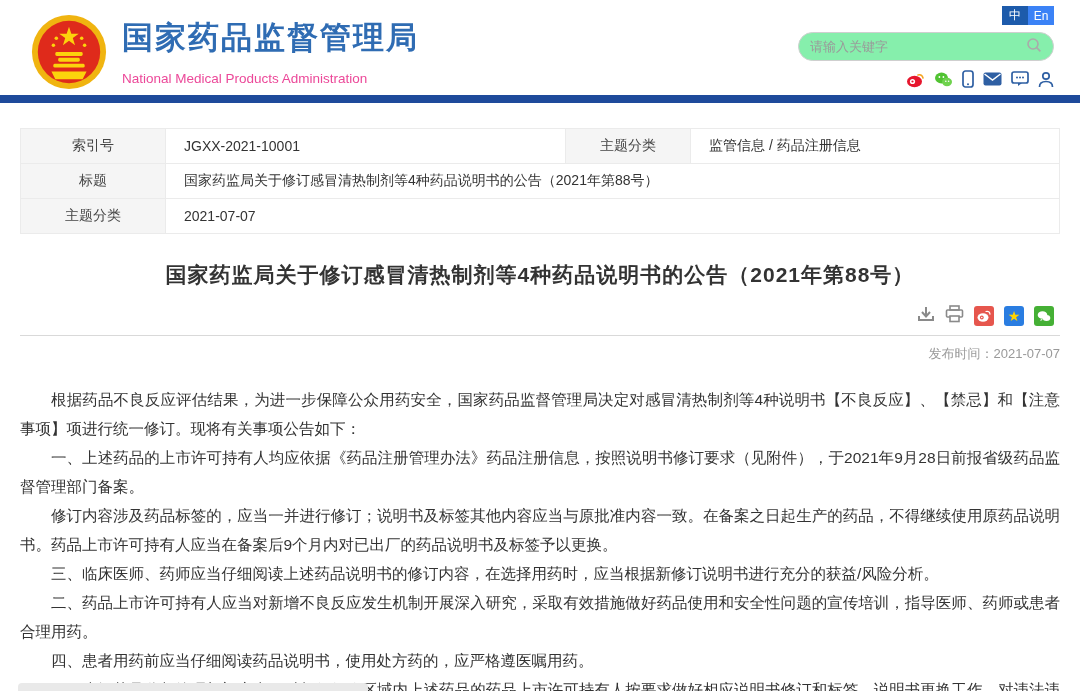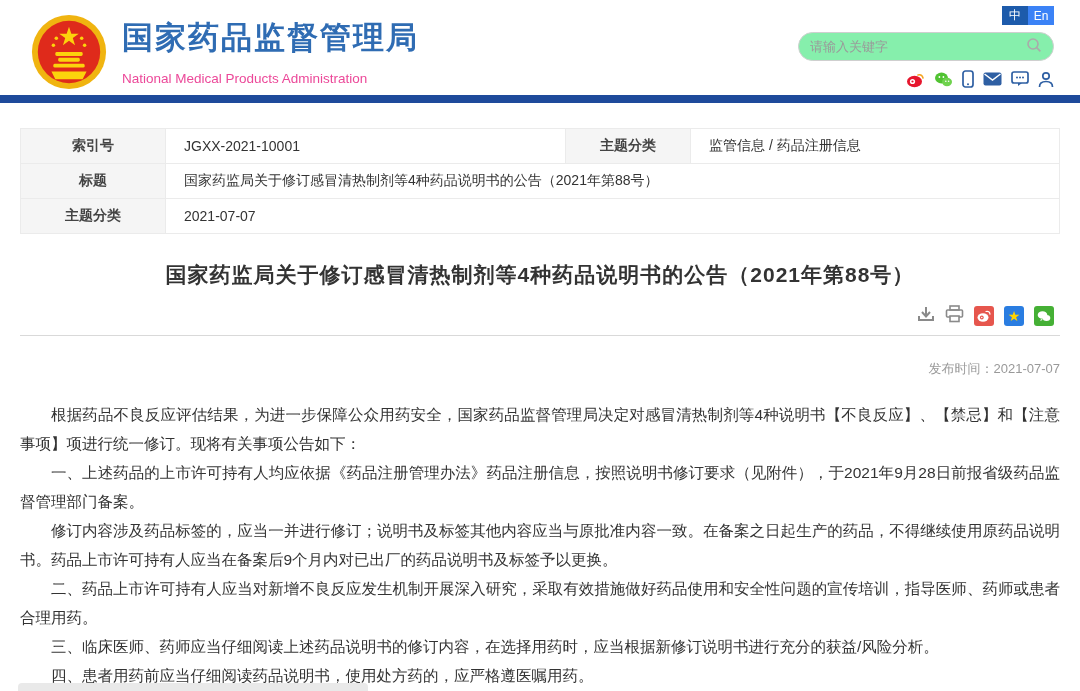--- a/index.html
+++ b/index.html
@@ -31,33 +31,33 @@
 
   
   .navy-bar { height:8px; background:#1e4a9b; width:100%; }
 
   
   .content { padding:0 20px; }
   .meta-table { margin-top:25px; border-top:1px solid #ebebeb; border-left:1px solid #ebebeb;
     display:grid; grid-template-columns:145px 400px 125px 1fr; font-size:14px; color:#333; }
   .cell { border-right:1px solid #ebebeb; border-bottom:1px solid #ebebeb;
     min-height:35px; display:flex; align-items:center; padding:6px 10px; }
-  .cell-label { background:#f5f5f5; justify-content:center; font-weight:700; color:#444; }
+  .cell-label { background:#f5f5f5; justify-content:center; font-weight:400; color:#444; }
   .cell-value { background:#fff; padding-left:18px; }
   .span3 { grid-column: span 3; }
 
   
   .article-title { margin-top:27px; text-align:center; font-size:21px; font-weight:700;
     color:#333; letter-spacing:1px; }
   .action-row { margin-top:16px; display:flex; justify-content:flex-end; align-items:center;
     gap:10px; padding-right:6px; }
   .action-row .sq { width:20px; height:20px; border-radius:3px; display:flex;
     align-items:center; justify-content:center; cursor:pointer; }
   .divider { margin-top:8px; border-top:1px solid #d9d9d9; }
-  .pub-time { margin-top:24px; text-align:right; font-size:13px; color:#999; }
+  .pub-time { margin-top:9px; text-align:right; font-size:13px; color:#999; }
 
   
   .article-body { margin-top:22px; font-size:15.5px; line-height:29px; color:#333;
     text-align:justify; }
   .article-body p { text-indent:2em; margin:0; }
 
   .footer-bar { position:fixed; left:18px; bottom:0; width:350px; height:8px;
     background:#e9e9e9; border-radius:4px 4px 0 0; }
 </style>
 </head>
@@ -202,21 +202,21 @@
     </span>
   </div>
 
   <div class="divider"></div>
   <div class="pub-time">发布时间：2021-07-07</div>
 
   <div class="article-body">
     <p>根据药品不良反应评估结果，为进一步保障公众用药安全，国家药品监督管理局决定对感冒清热制剂等4种说明书【不良反应】、【禁忌】和【注意事项】项进行统一修订。现将有关事项公告如下：</p>
     <p>一、上述药品的上市许可持有人均应依据《药品注册管理办法》药品注册信息，按照说明书修订要求（见附件），于2021年9月28日前报省级药品监督管理部门备案。</p>
     <p>修订内容涉及药品标签的，应当一并进行修订；说明书及标签其他内容应当与原批准内容一致。在备案之日起生产的药品，不得继续使用原药品说明书。药品上市许可持有人应当在备案后9个月内对已出厂的药品说明书及标签予以更换。</p>
+    <p>三、临床医师、药师应当仔细阅读上述药品说明书的修订内容，在选择用药时，应当根据新修订说明书进行充分的获益/风险分析。</p>
     <p>二、药品上市许可持有人应当对新增不良反应发生机制开展深入研究，采取有效措施做好药品使用和安全性问题的宣传培训，指导医师、药师或患者合理用药。</p>
-    <p>三、临床医师、药师应当仔细阅读上述药品说明书的修订内容，在选择用药时，应当根据新修订说明书进行充分的获益/风险分析。</p>
     <p>四、患者用药前应当仔细阅读药品说明书，使用处方药的，应严格遵医嘱用药。</p>
     <p>五、省级药品监督管理部门应当及时督促行政区域内上述药品的药品上市许可持有人按要求做好相应说明书修订和标签、说明书更换工作，对违法违规行为依法严厉查处。</p>
 
   </div>
 </div>
 
 <div class="footer-bar"></div>
 
 </body></html>

